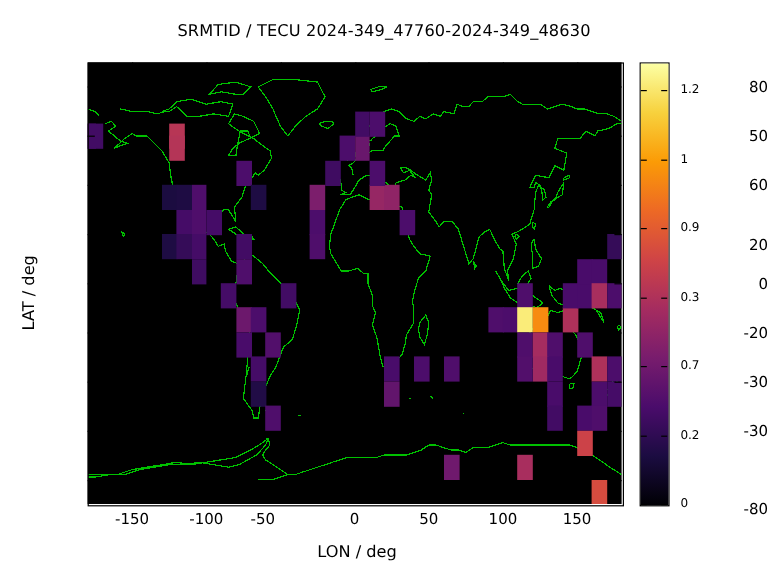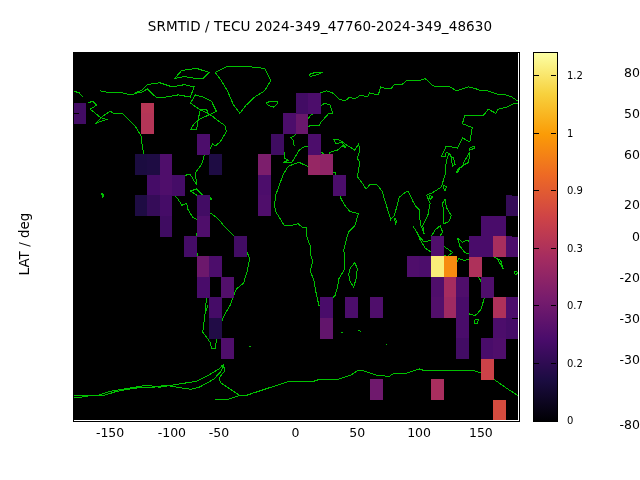--- a/index.html
+++ b/index.html
@@ -174,20 +174,21 @@
         <div class="cell" style="left: 420.278px; top: 286.222px; width: 12.9611px; height: 21.0444px; background: rgb(79, 14, 107);"></div>
         <div class="cell" style="left: 407.917px; top: 306.667px; width: 12.9611px; height: 21.0444px; background: rgb(204, 66, 72);"></div>
       </div>
   </div>
   <div id="plotborder"></div>
 
   <div id="ticks-y"></div>
   <div id="ticks-x"></div>
 
   <div id="ylabel">LAT / deg</div>
+  <div id="xlabel">LON / deg</div>
 
   <div id="cbar">
     <div id="cbargrad" style="background: linear-gradient(rgb(252, 255, 164) 0%, rgb(247, 209, 61) 11.1%, rgb(251, 155, 6) 22.2%, rgb(237, 105, 37) 33.3%, rgb(207, 68, 70) 44.4%, rgb(165, 44, 96) 55.6%, rgb(120, 28, 109) 66.7%, rgb(74, 12, 107) 77.8%, rgb(27, 12, 65) 88.9%, rgb(0, 0, 4) 100%);"></div>
   </div>
   <div id="cbticks"></div>
 
 <div class="ytlab" style="top: 72.4444px;">80</div>
     <div class="ytick" style="top: 72.4444px;"></div>
     <div class="ytick2" style="top: 72.4444px;"></div>
     <div class="ytlab" style="top: 113.333px;">50</div>

